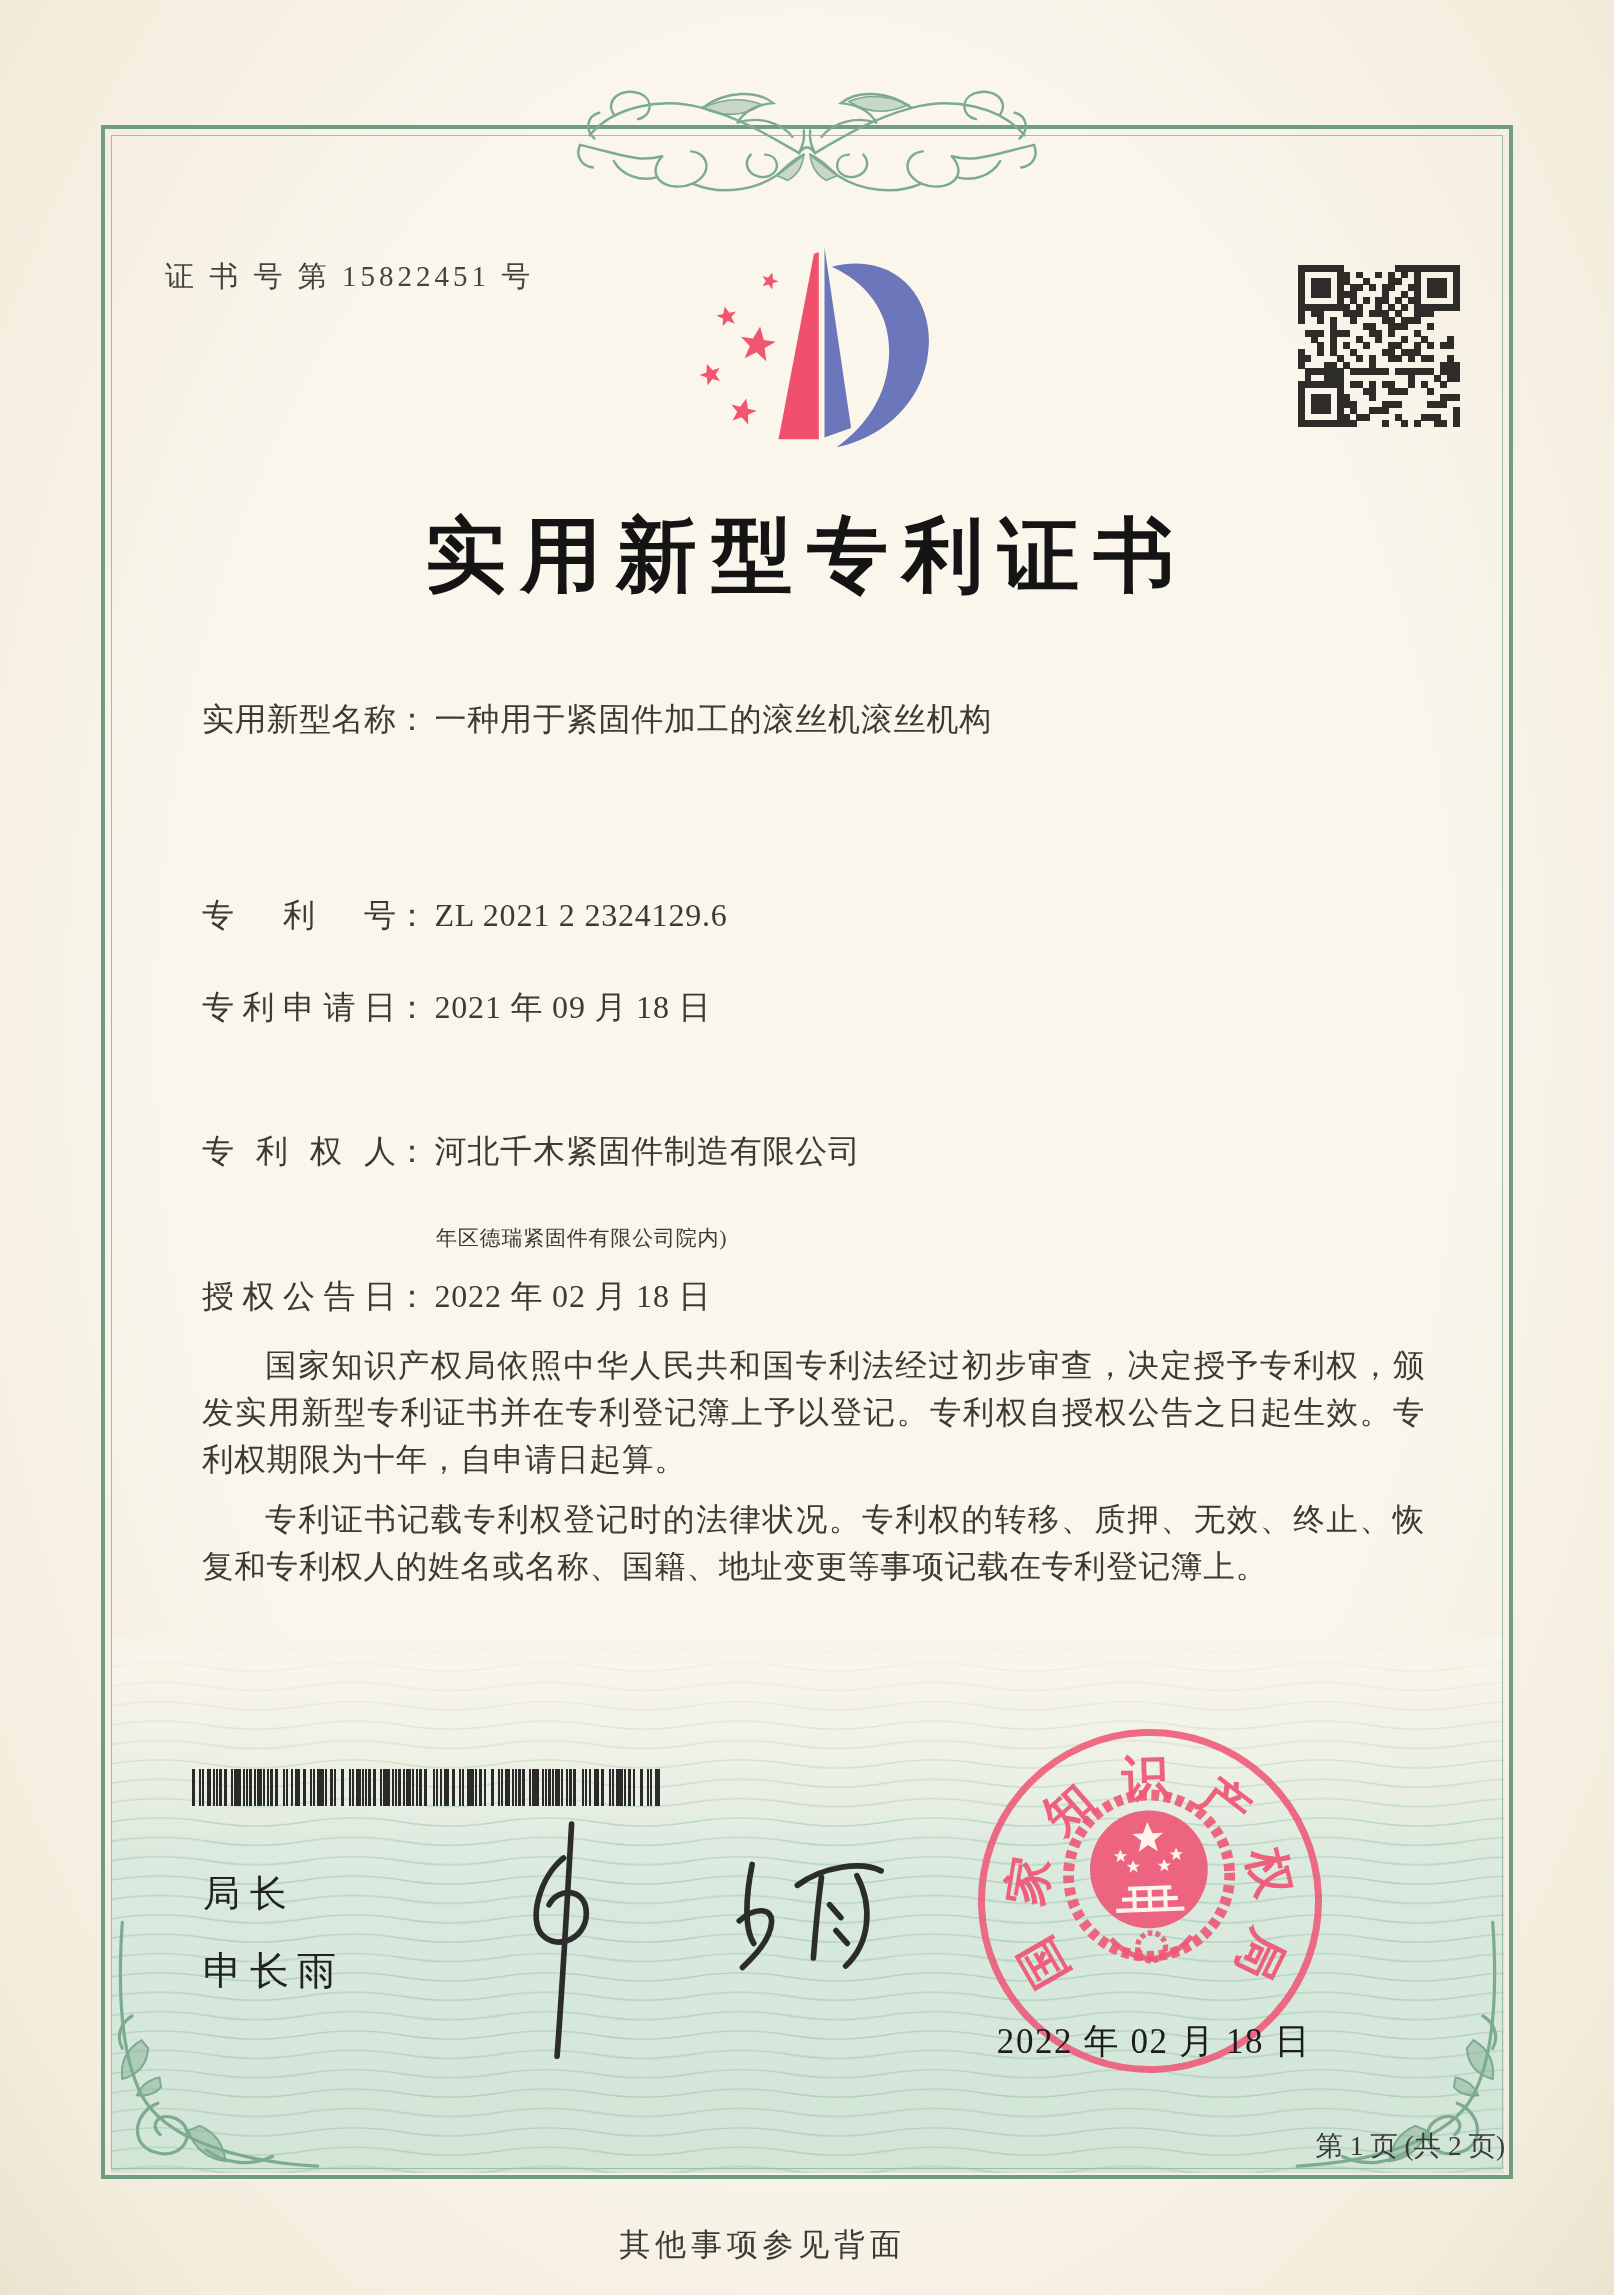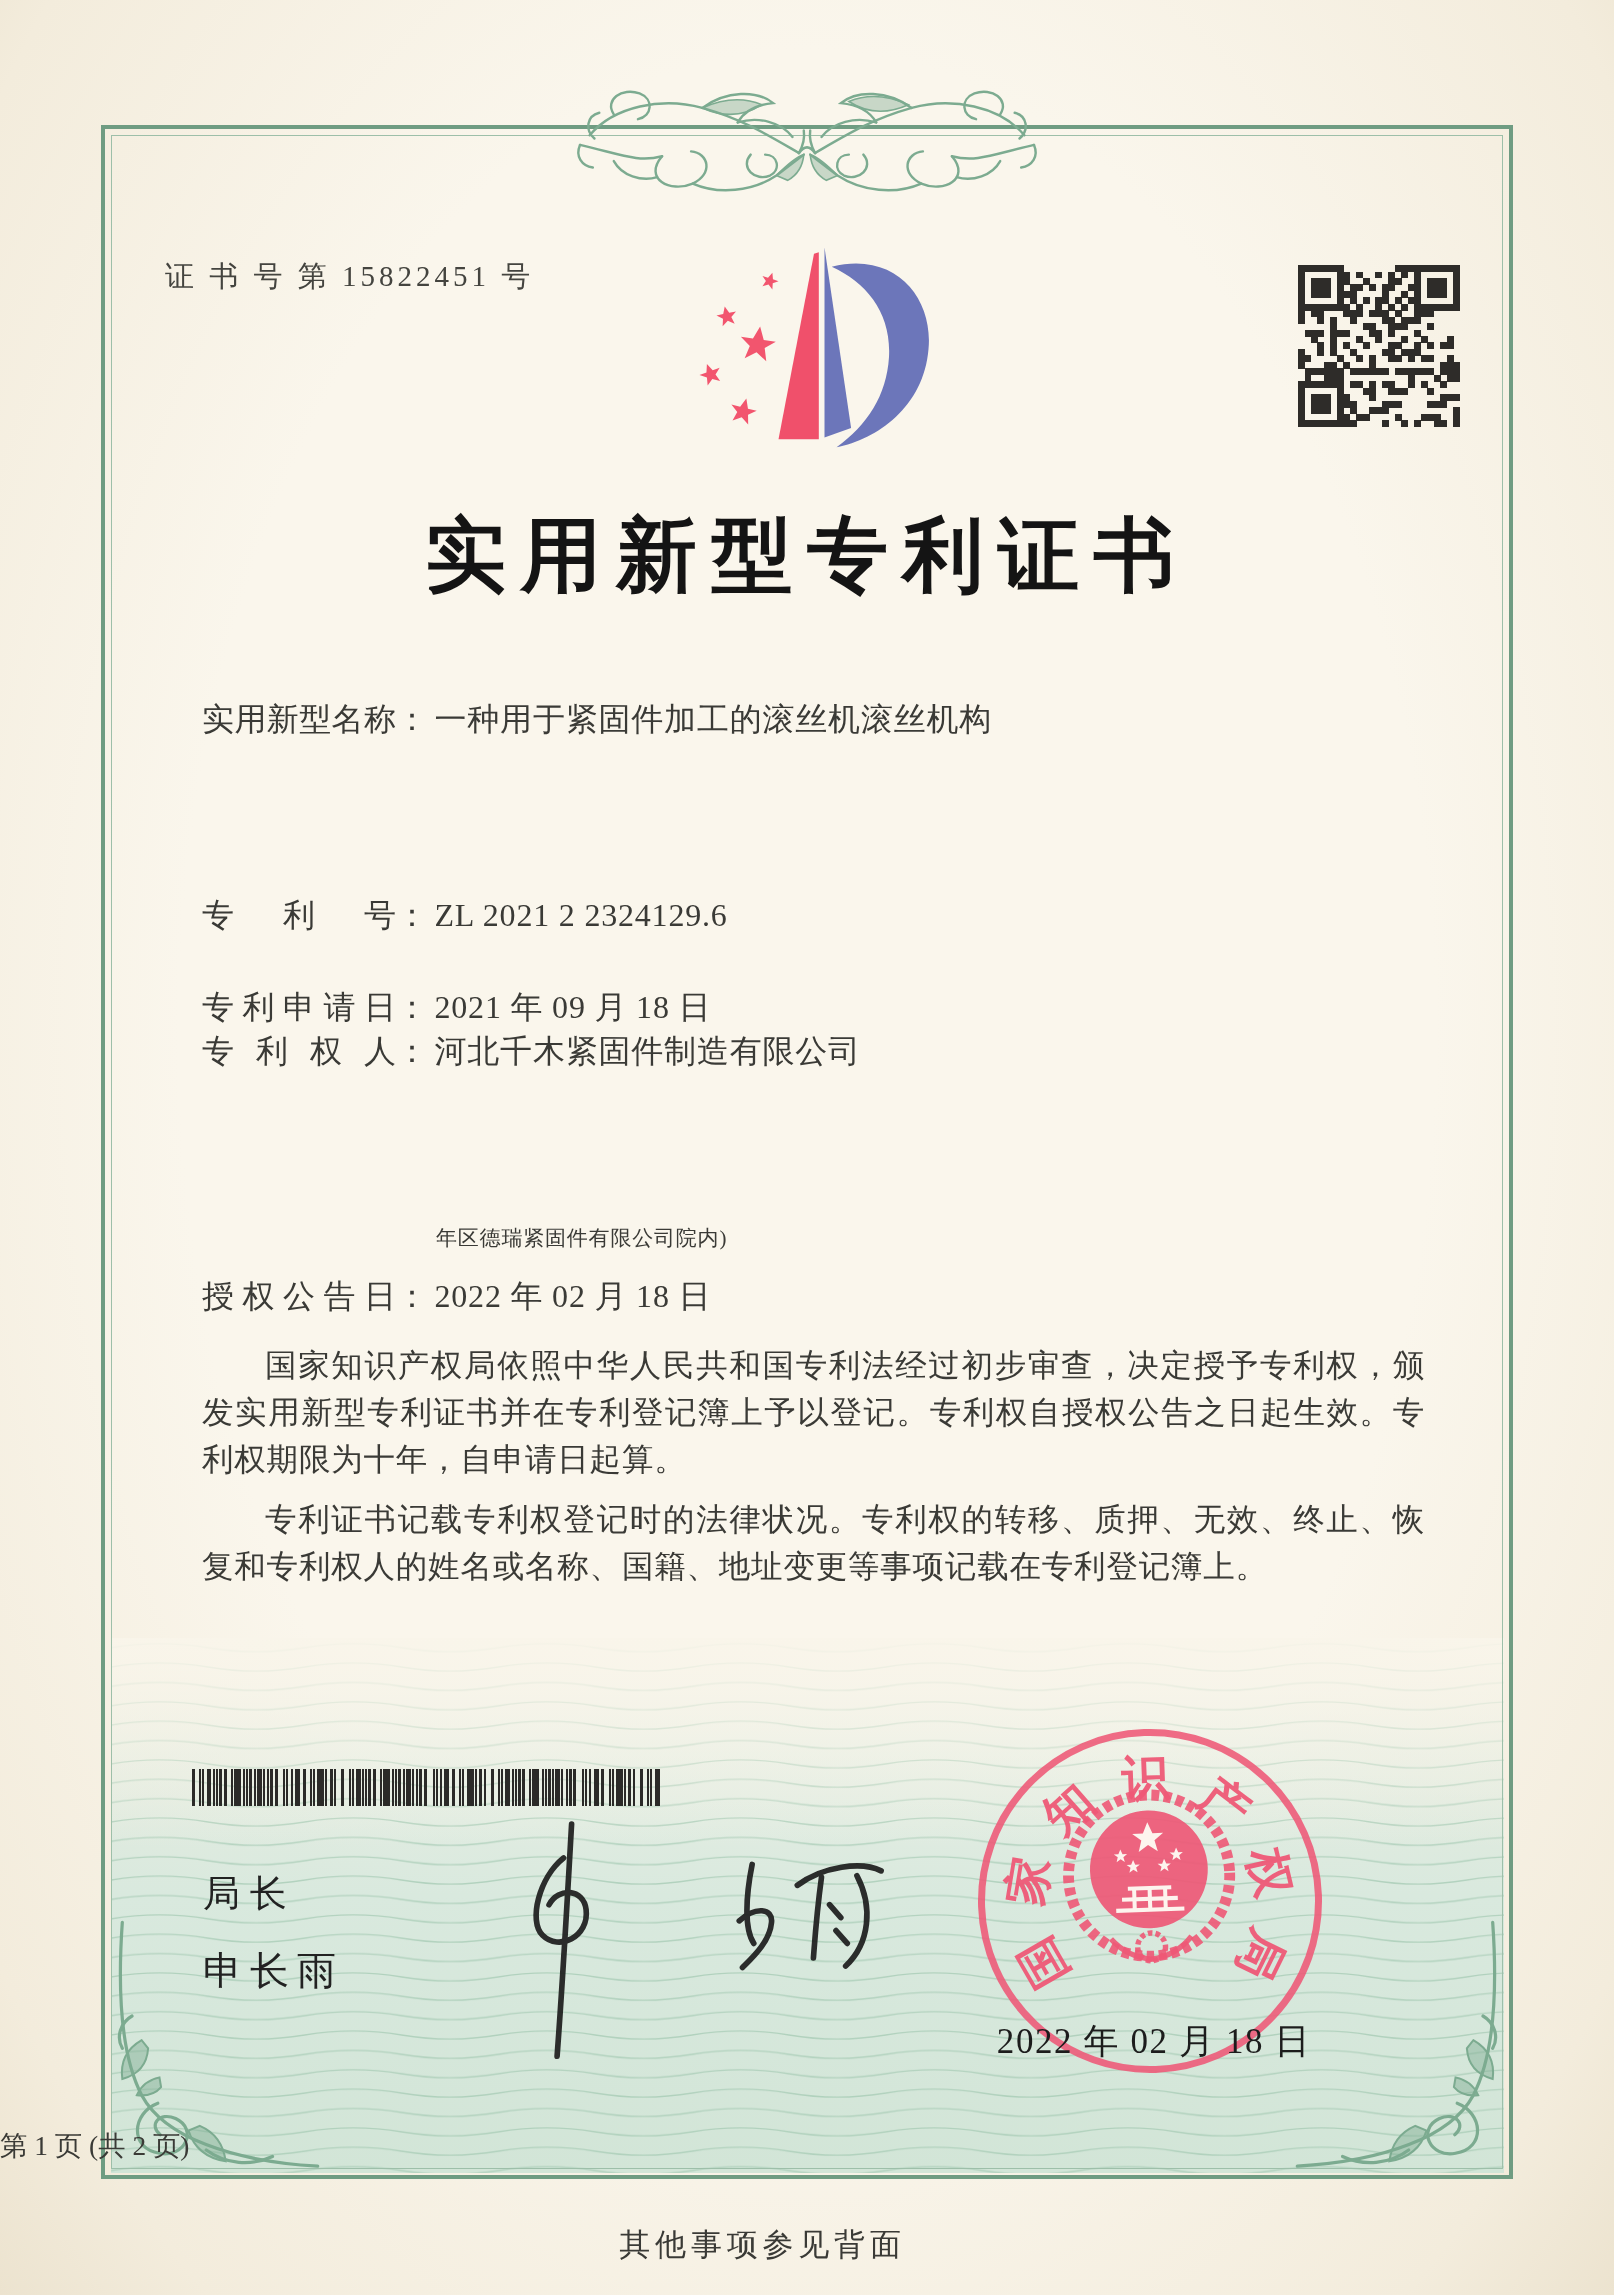--- a/index.html
+++ b/index.html
@@ -43,21 +43,21 @@
   .sig{position:absolute;left:468px;top:1808px;}
   
   .seal{position:absolute;left:978px;top:1729px;width:344px;height:344px;transform:rotate(-2deg);}
   .seal-ring{position:absolute;left:0;top:0;width:100%;height:100%;border-radius:50%;
              border:7.3px solid rgba(238,88,118,.88);box-sizing:border-box;}
   .seal-char{position:absolute;left:50%;top:50%;font-size:48px;font-weight:700;color:rgba(238,88,118,.95);
              font-family:"Liberation Sans","DejaVu Sans",sans-serif;}
   .seal-date{position:absolute;left:952px;top:2018px;width:404px;text-align:center;
              font-size:35px;letter-spacing:1.6px;color:#1c1c1c;z-index:6;}
   
-  .pagenum{position:absolute;left:0;top:2128px;width:1505px;text-align:left;font-size:27.4px;color:#3a3a36;z-index:5;}
+  .pagenum{position:absolute;left:0;top:2128px;width:1505px;text-align:right;font-size:27.4px;color:#3a3a36;z-index:5;}
   .backnote{position:absolute;left:0;top:2224px;width:1525px;text-align:center;font-size:31px;
             letter-spacing:4.8px;color:#3a3a36;}
   .orn{position:absolute;}
   .z5{z-index:5;}
 </style>
 </head>
 <body>
 
 <div class="page">
 
@@ -450,21 +450,21 @@
 
   <div class="row" style="top:698px">
     <span class="lab">实用新型名称</span><span class="colon">：</span><span class="val">一种用于紧固件加工的滚丝机滚丝机构</span>
   </div>
   <div class="row" style="top:894px">
     <span class="lab">专利号</span><span class="colon">：</span><span class="val">ZL 2021 2 2324129.6</span>
   </div>
   <div class="row" style="top:986px">
     <span class="lab">专利申请日</span><span class="colon">：</span><span class="val">2021 年 09 月 18 日</span>
   </div>
-  <div class="row" style="top:1030px">
+  <div class="row" style="top:1130px">
     <span class="lab">专利权人</span><span class="colon">：</span><span class="val">河北千木紧固件制造有限公司</span>
   </div>
   <div class="addr2" style="top:1224px">年区德瑞紧固件有限公司院内)</div>
   <div class="row" style="top:1275px">
     <span class="lab">授权公告日</span><span class="colon">：</span><span class="val">2022 年 02 月 18 日</span>
   </div>
 
   <div class="paras">
     <p>国家知识产权局依照中华人民共和国专利法经过初步审查，决定授予专利权，颁发实用新型专利证书并在专利登记簿上予以登记。专利权自授权公告之日起生效。专利权期限为十年，自申请日起算。</p>
     <p>专利证书记载专利权登记时的法律状况。专利权的转移、质押、无效、终止、恢复和专利权人的姓名或名称、国籍、地址变更等事项记载在专利登记簿上。</p>

